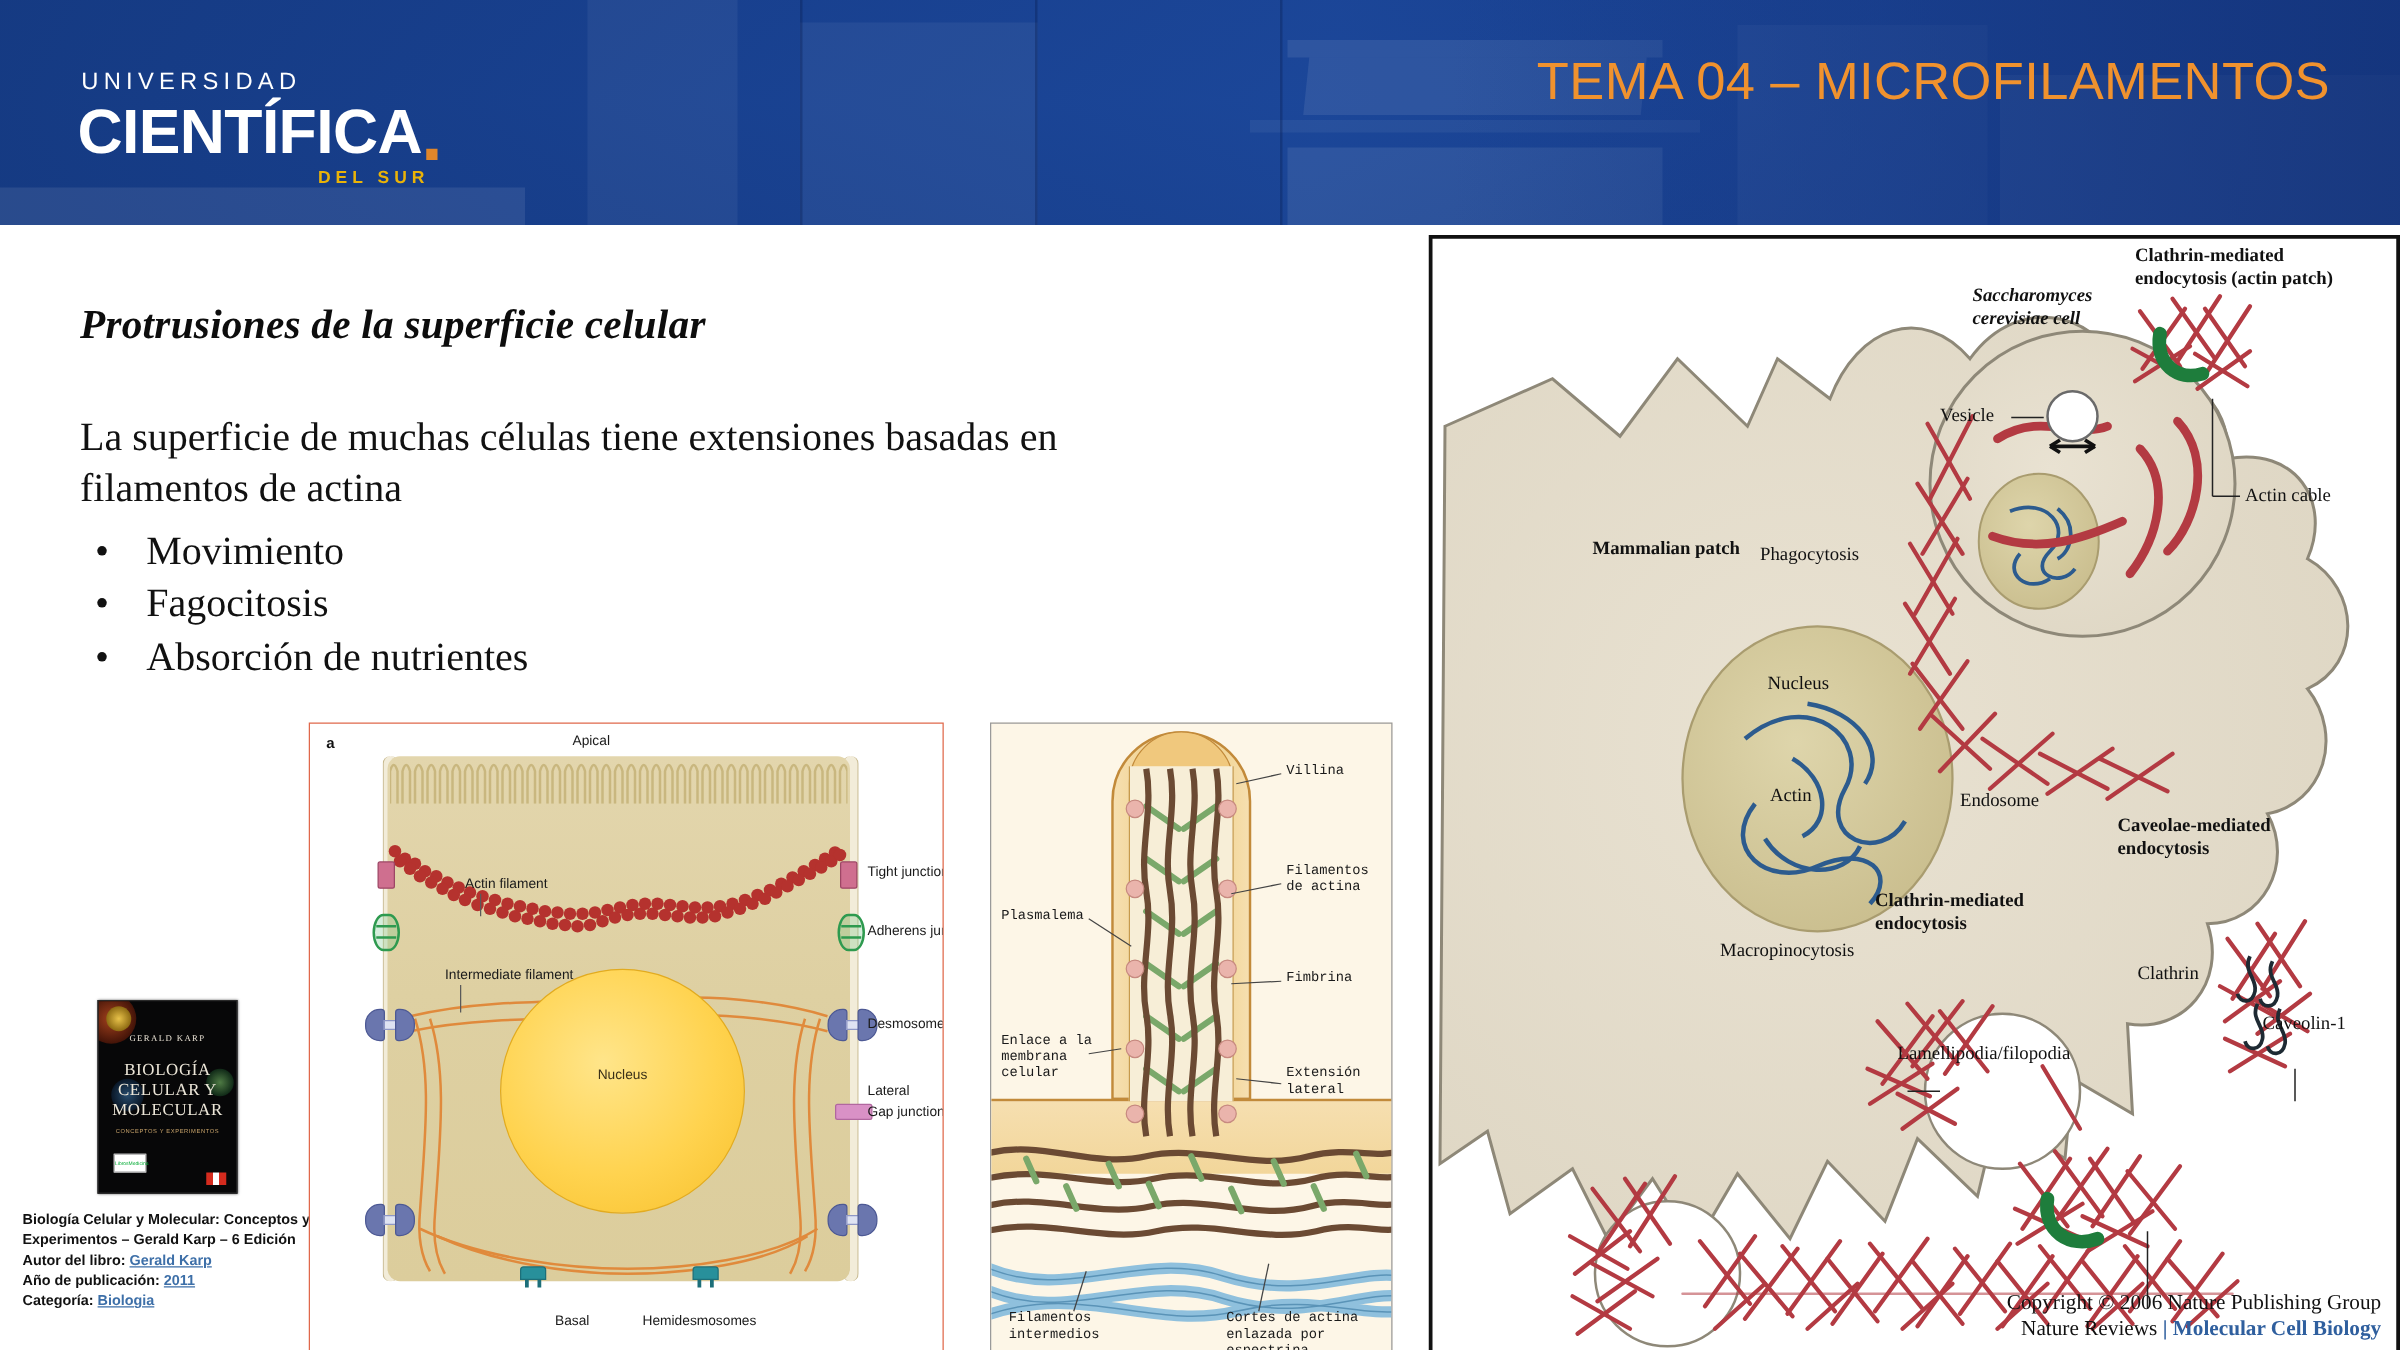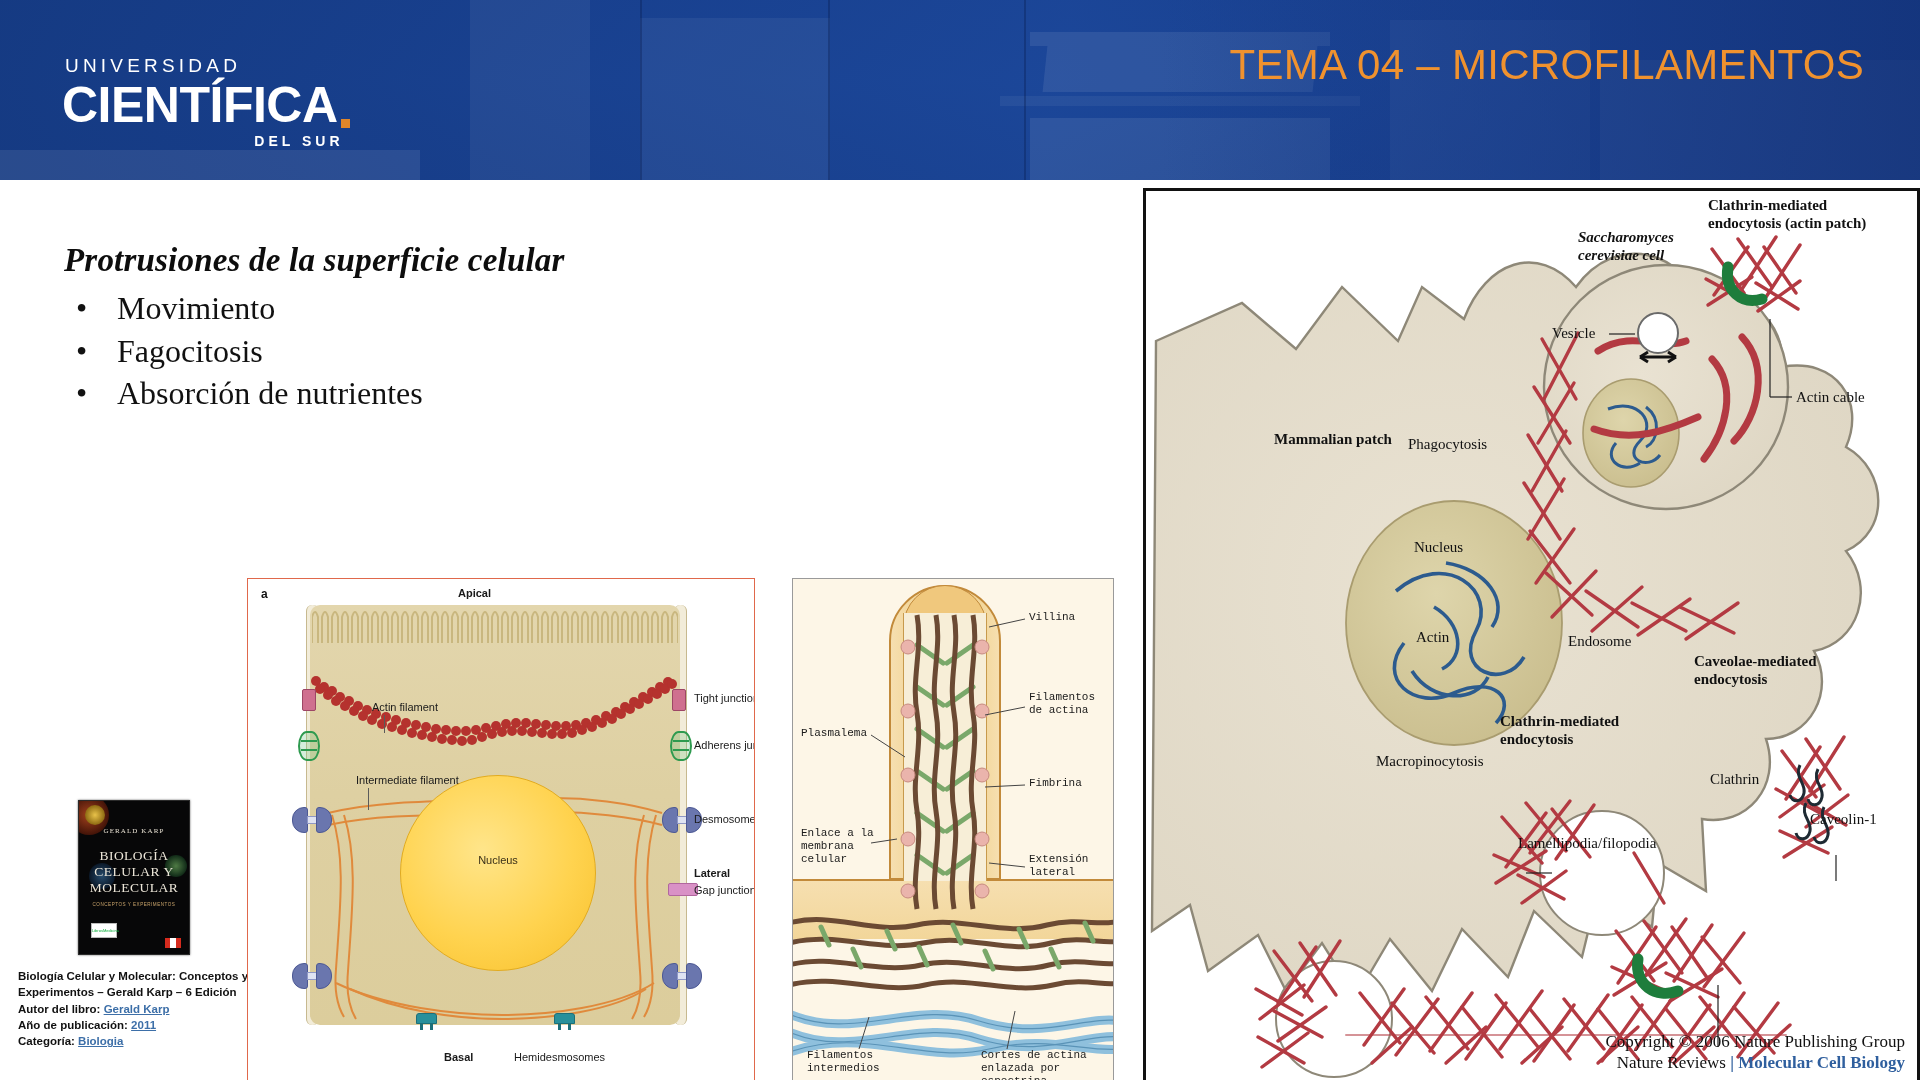--- a/index.html
+++ b/index.html
@@ -41,21 +41,21 @@
   #logo-cientifica {
     color:#ffffff; font-family:"Liberation Sans", sans-serif;
     font-size:50px; font-weight:bold; letter-spacing:-0.5px; line-height:1;
     position:relative; display:inline-block;
   }
   #logo-dot {
     display:inline-block; width:9px; height:9px; background:#e0862a;
     margin-left:3px; vertical-align:bottom; margin-bottom:2px;
   }
   #logo-delsur {
-    color:#ffffff; font-family:"Liberation Sans", sans-serif;
+    color:#eab308; font-family:"Liberation Sans", sans-serif;
     font-size:14px; letter-spacing:4px; font-weight:bold;
     text-align:right; margin-top:3px; margin-right:6px;
   }
 
   #slide-title {
     position:absolute; right:56px; top:41px;
     color:#f0922e; font-family:"Liberation Sans", sans-serif;
     font-size:42px; font-weight:400; letter-spacing:0.3px;
     white-space:nowrap;
   }
@@ -128,21 +128,21 @@
     border:1.5px solid #e0684b; background:#ffffff; overflow:hidden;
   }
   #fig-junctions .panel-letter {
     position:absolute; left:13px; top:8px; font-size:12px; font-weight:bold;
     font-family:"Liberation Sans", sans-serif; color:#111;
   }
   .jl {
     position:absolute; font-family:"Liberation Sans", sans-serif;
     font-size:11px; color:#1a1a1a; white-space:nowrap;
   }
-  .jl.b { font-weight:bold; }
+  .jl.b { font-weight:normal; }
   #cell-body {
     position:absolute; left:62px; top:26px; width:370px; height:420px;
     background:linear-gradient(180deg,#e3d6ad 0%,#ded0a2 45%,#dccd9c 100%);
     border-radius:10px;
   }
   .memwall {
     position:absolute; top:26px; width:13px; height:420px;
     background:#f2ecd9; border-left:1.2px solid #c7b98f; border-right:1.2px solid #c7b98f;
     border-radius:6px;
   }
@@ -267,20 +267,21 @@
       <span id="logo-cientifica">CIENTÍFICA</span><span id="logo-dot"></span>
     </div>
     <div id="logo-delsur">DEL SUR</div>
   </div>
 
   <div id="slide-title">TEMA 04 – MICROFILAMENTOS</div>
 </div>
 
 <div id="body-text">
   <div id="heading">Protrusiones de la superficie celular</div>
+  <div id="paragraph">La superficie de muchas células tiene extensiones basadas en filamentos de actina</div>
   <ul id="bullets">
     <li>
       <span class="bullet-dot">•</span>
       <span>Movimiento</span>
     </li>
     <li>
       <span class="bullet-dot">•</span>
       <span>Fagocitosis</span>
     </li>
     <li>

